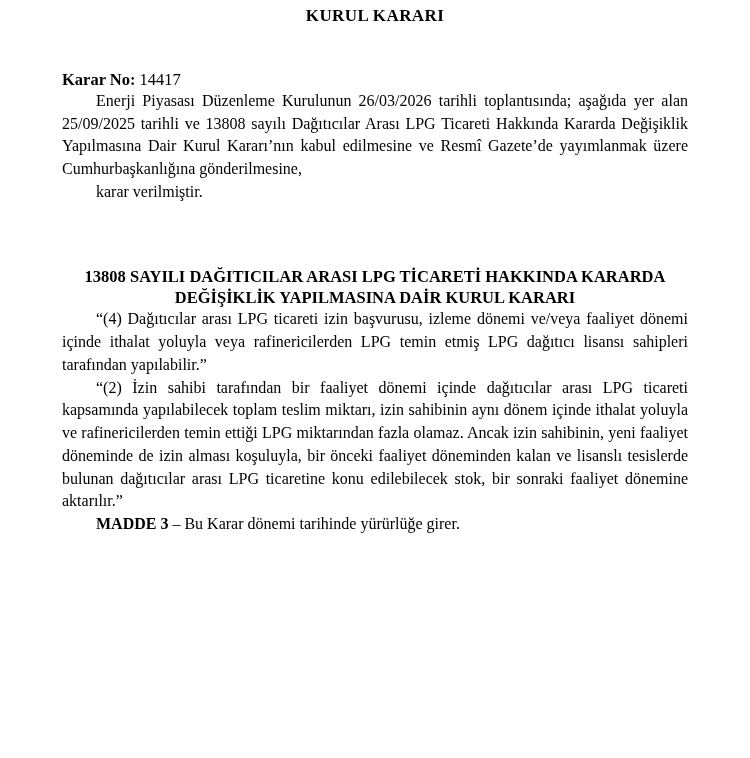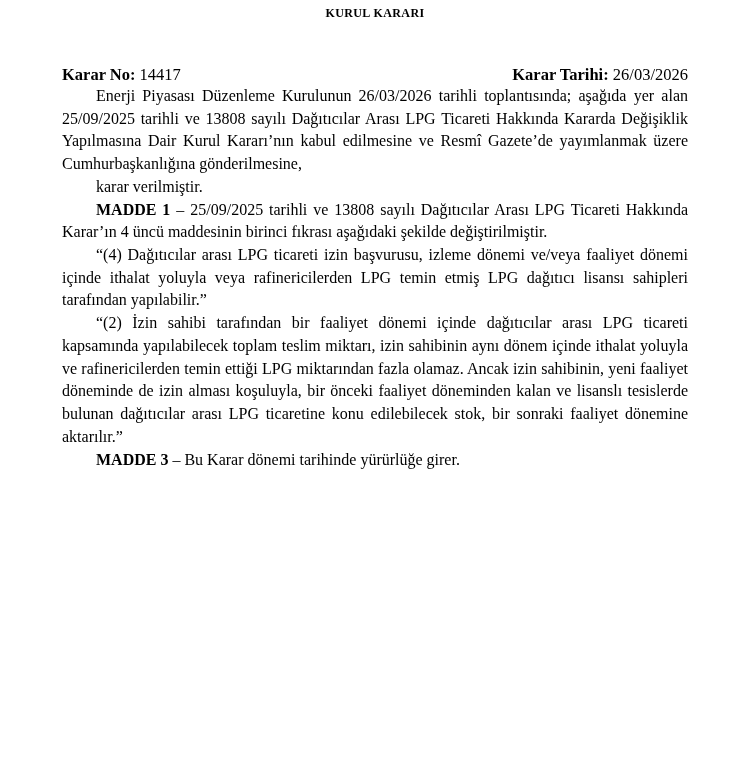--- a/index.html
+++ b/index.html
@@ -17,21 +17,21 @@
   .page {
     width: 750px;
     height: 758px;
     position: relative;
     box-sizing: border-box;
     padding: 0 62px;
   }
   .doc-title {
     text-align: center;
     font-weight: bold;
-    font-size: 12px;
+    font-size: 17px;
     letter-spacing: 0.4px;
     margin-top: 6px;
     margin-bottom: 0;
   }
   .meta-row {
     display: flex;
     justify-content: space-between;
     align-items: flex-end;
     margin-top: 44px;
     font-size: 16.5px;
@@ -87,34 +87,28 @@
 
 <div class="page">
 
   <h1 class="doc-title">KURUL KARARI</h1>
 
   <div class="meta-row">
     <div class="meta-left">
       <span class="meta-label">Karar No:</span>
       <span class="meta-value">14417</span>
     </div>
-    <div class="meta-right">
-      <span class="meta-label">Karar Tarihi:</span>
-      <span class="meta-value">26/03/2026</span>
-    </div>
   </div>
 
   <p class="body-par par-intro">Enerji Piyasası Düzenleme Kurulunun 26/03/2026 tarihli toplantısında; aşağıda yer alan 25/09/2025 tarihli ve 13808 sayılı Dağıtıcılar Arası LPG Ticareti Hakkında Kararda Değişiklik Yapılmasına Dair Kurul Kararı’nın kabul edilmesine ve Resmî Gazete’de yayımlanmak üzere Cumhurbaşkanlığına gönderilmesine,</p>
 
   <p class="body-par par-karar">karar verilmiştir.</p>
 
+  <h2 class="section-title">13808 SAYILI DAĞITICILAR ARASI LPG TİCARETİ HAKKINDA KARARDA DEĞİŞİKLİK YAPILMASINA DAİR KURUL KARARI</h2>
 
-  <p class="body-par madde-par">
-    <span class="madde-label">MADDE 1</span><span> – 25/09/2025 tarihli ve 13808 sayılı Dağıtıcılar Arası LPG Ticareti Hakkında Karar’ın 4 üncü maddesinin birinci fıkrası aşağıdaki şekilde değiştirilmiştir.</span>
-  </p>
   <p class="body-par madde-quote">“(4) Dağıtıcılar arası LPG ticareti izin başvurusu, izleme dönemi ve/veya faaliyet dönemi içinde ithalat yoluyla veya rafinericilerden LPG temin etmiş LPG dağıtıcı lisansı sahipleri tarafından yapılabilir.”</p>
 
   <p class="body-par madde-quote">“(2) İzin sahibi tarafından bir faaliyet dönemi içinde dağıtıcılar arası LPG ticareti kapsamında yapılabilecek toplam teslim miktarı, izin sahibinin aynı dönem içinde ithalat yoluyla ve rafinericilerden temin ettiği LPG miktarından fazla olamaz. Ancak izin sahibinin, yeni faaliyet döneminde de izin alması koşuluyla, bir önceki faaliyet döneminden kalan ve lisanslı tesislerde bulunan dağıtıcılar arası LPG ticaretine konu edilebilecek stok, bir sonraki faaliyet dönemine aktarılır.”</p>
 
   <p class="body-par madde-par">
     <span class="madde-label">MADDE 3</span><span> – Bu Karar dönemi tarihinde yürürlüğe girer.</span>
   </p>
 
 
 </div>

